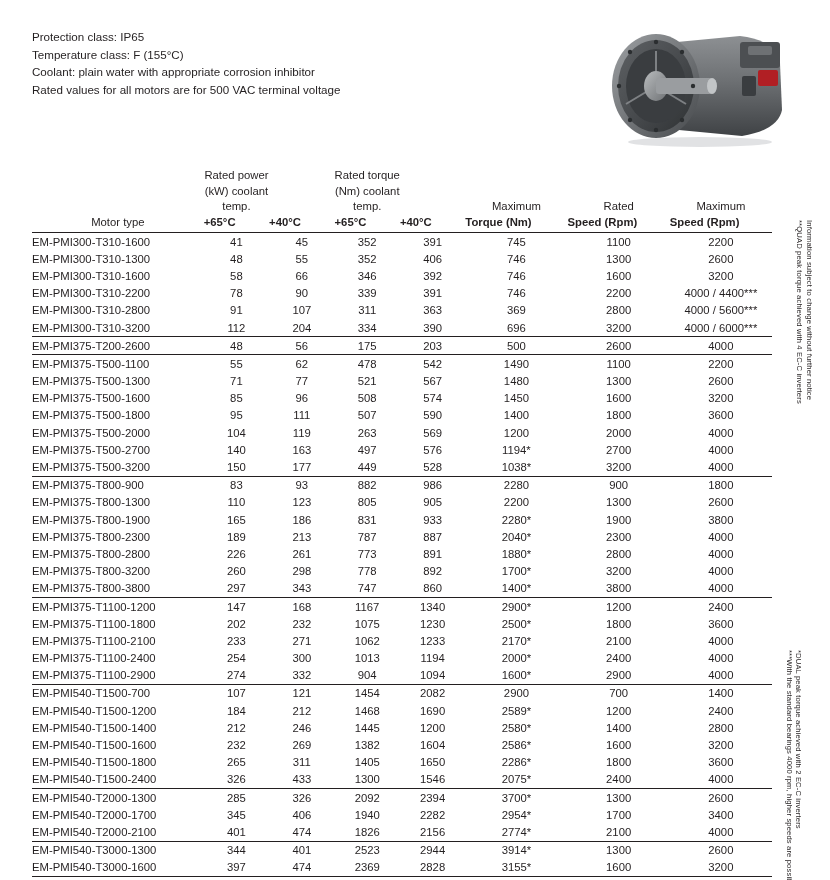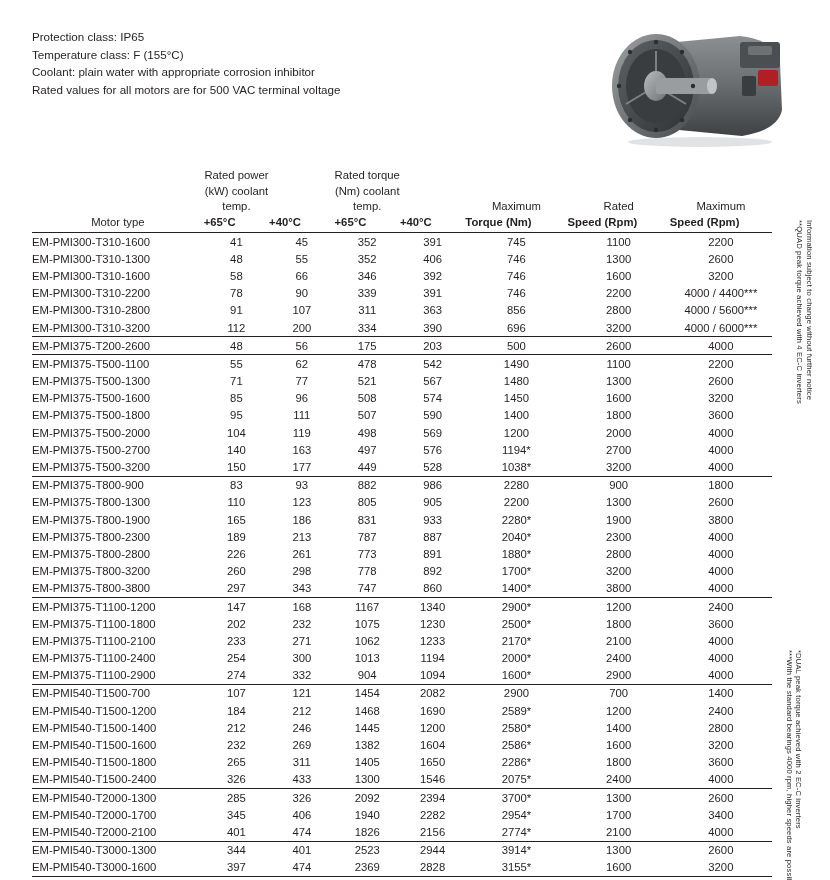--- a/index.html
+++ b/index.html
@@ -260,28 +260,28 @@
             <td class="c">746</td>
             <td class="c">2200</td>
             <td class="c">4000 / 4400***</td>
           </tr>
           <tr>
             <td class="t">EM-PMI300-T310-2800</td>
             <td class="c">91</td>
             <td class="c">107</td>
             <td class="c">311</td>
             <td class="c">363</td>
-            <td class="c">856</td>
+            <td class="c">369</td>
             <td class="c">2800</td>
             <td class="c">4000 / 5600***</td>
           </tr>
           <tr>
             <td class="t">EM-PMI300-T310-3200</td>
             <td class="c">112</td>
-            <td class="c">200</td>
+            <td class="c">204</td>
             <td class="c">334</td>
             <td class="c">390</td>
             <td class="c">696</td>
             <td class="c">3200</td>
             <td class="c">4000 / 6000***</td>
           </tr>
           <tr class="group-start">
             <td class="t">EM-PMI375-T200-2600</td>
             <td class="c">48</td>
             <td class="c">56</td>
@@ -328,21 +328,21 @@
             <td class="c">507</td>
             <td class="c">590</td>
             <td class="c">1400</td>
             <td class="c">1800</td>
             <td class="c">3600</td>
           </tr>
           <tr>
             <td class="t">EM-PMI375-T500-2000</td>
             <td class="c">104</td>
             <td class="c">119</td>
-            <td class="c">498</td>
+            <td class="c">263</td>
             <td class="c">569</td>
             <td class="c">1200</td>
             <td class="c">2000</td>
             <td class="c">4000</td>
           </tr>
           <tr>
             <td class="t">EM-PMI375-T500-2700</td>
             <td class="c">140</td>
             <td class="c">163</td>
             <td class="c">497</td>

